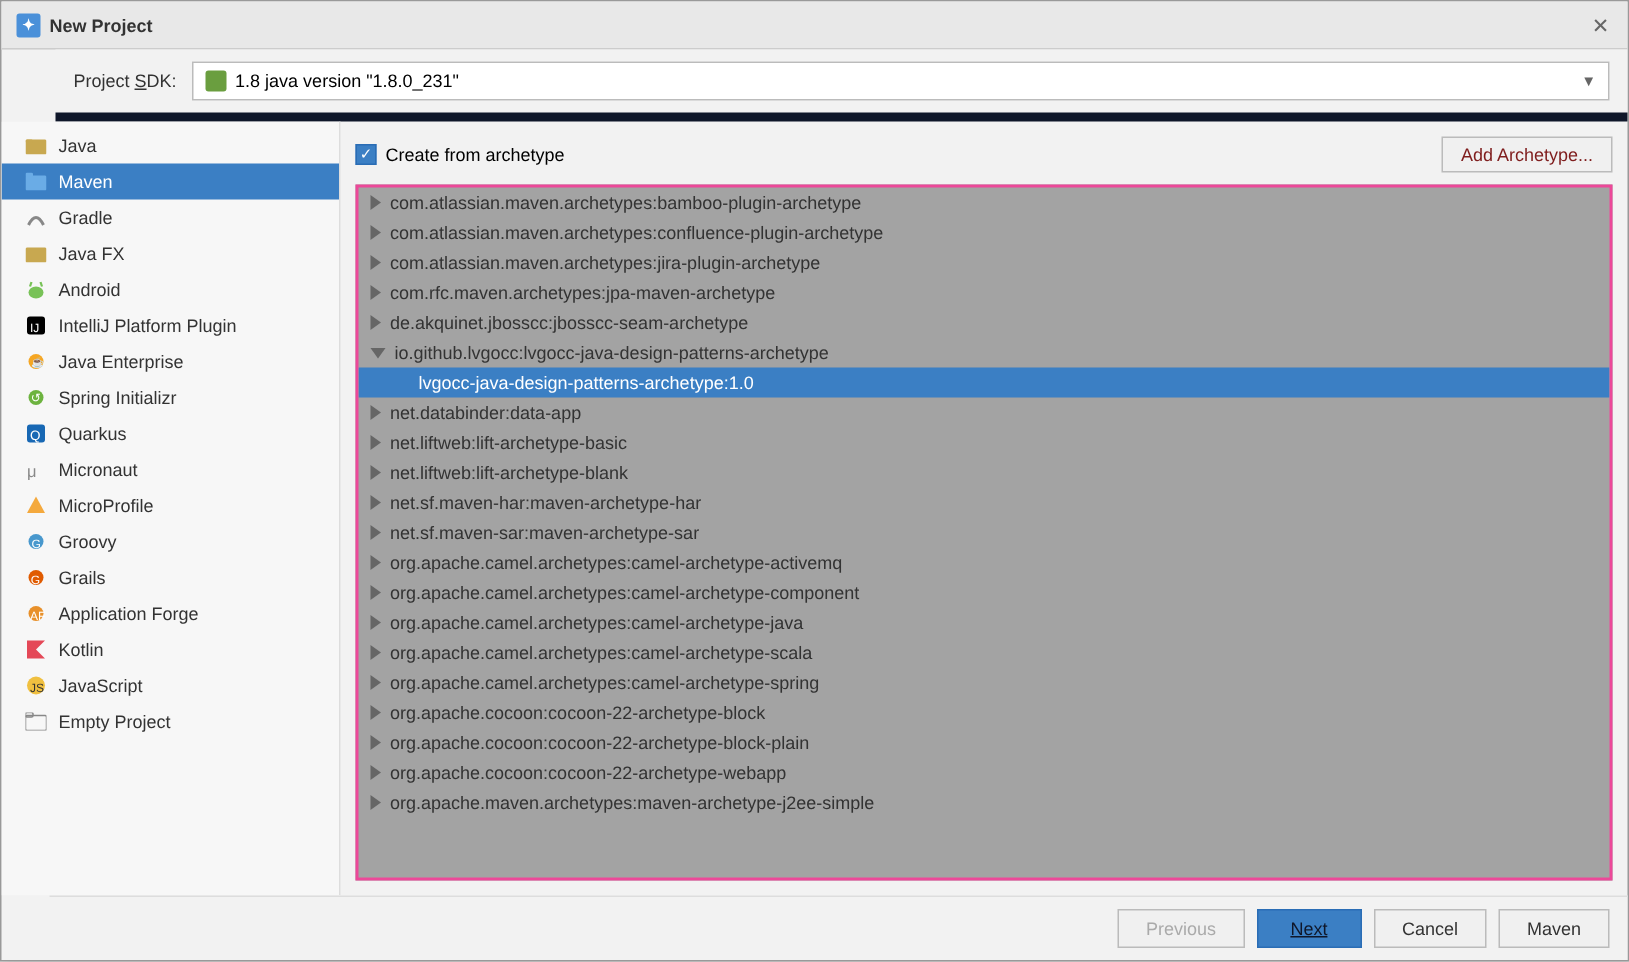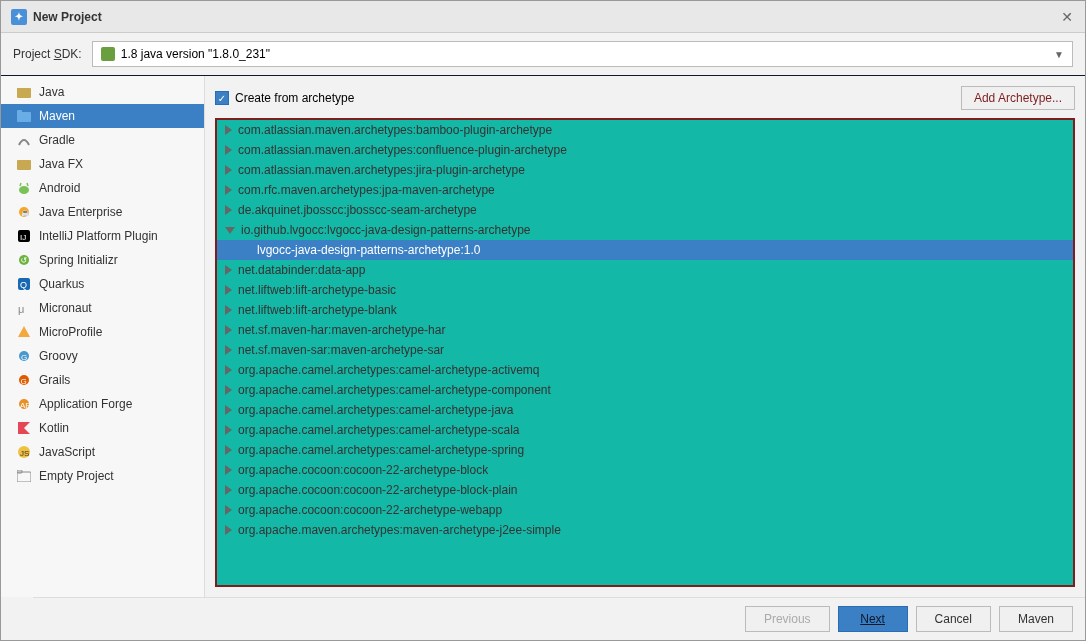--- a/index.html
+++ b/index.html
@@ -65,21 +65,22 @@
       display: flex;
       align-items: center;
       justify-content: center;
     }
     .sdk-bar {
       display: flex;
       align-items: center;
       padding: 8px 12px;
       gap: 10px;
       background: #f2f2f2;
-      border-bottom: 1px solid #0f172a;
+      border-bottom: 6px solid #0f172a;
+      margin-left: 36px;
     }
     .sdk-label {
       font-size: 12px;
       color: #333;
       white-space: nowrap;
     }
     .sdk-label u { text-decoration: underline; }
     .sdk-dropdown {
       flex: 1;
       height: 26px;
@@ -106,21 +107,21 @@
     .dropdown-arrow {
       color: #666;
       font-size: 10px;
     }
     .main-content {
       display: flex;
       flex: 1;
       overflow: hidden;
     }
     .sidebar {
-      width: 204px;
+      width: 226px;
       background: #f7f7f7;
       border-right: 1px solid #ddd;
       overflow-y: auto;
       padding: 4px 0;
     }
     .sidebar-item {
       padding: 5px 12px 5px 16px;
       cursor: pointer;
       display: flex;
       align-items: center;
@@ -173,24 +174,24 @@
     }
     .add-archetype-btn {
       padding: 4px 12px;
       border: 1px solid #bbb;
       background: #f0f0f0;
       cursor: pointer;
       font-size: 12px;
       color: #7f1d1d;
     }
     .archetype-list-container {
-      border: 2px solid #7f1d1d;
+      border: 2px solid #ec4899;
       flex: 1;
       overflow-y: auto;
-      background: #14b8a6;
+      background: #a3a3a3;
     }
     .archetype-group {
       padding: 3px 8px 3px 8px;
       display: flex;
       align-items: center;
       gap: 6px;
       cursor: pointer;
       font-size: 12px;
       color: #333;
       white-space: nowrap;
@@ -334,35 +335,35 @@
               <line x1="4" y1="2" x2="3" y2="5" stroke="#78c257" stroke-width="1.5"></line>
               <line x1="10" y1="2" x2="11" y2="5" stroke="#78c257" stroke-width="1.5"></line>
             </svg>
         </div>
         <span class="item-label">Android</span>
       </div>
 
       <div class="sidebar-item">
         <div class="sidebar-icon">
           <svg width="14" height="14" viewBox="0 0 14 14">
+              <rect x="1" y="1" width="12" height="12" rx="2" fill="#000"></rect>
+              <text x="3" y="11" font-size="8" fill="white">IJ</text>
+            </svg>
+        </div>
+        <span class="item-label">IntelliJ Platform Plugin</span>
+      </div>
+
+      <div class="sidebar-item">
+        <div class="sidebar-icon">
+          <svg width="14" height="14" viewBox="0 0 14 14">
               <circle cx="7" cy="7" r="5" fill="#f5a623" stroke="none"></circle>
               <text x="4" y="10" font-size="7" fill="white">☕</text>
             </svg>
         </div>
         <span class="item-label">Java Enterprise</span>
-      </div>
-
-      <div class="sidebar-item">
-        <div class="sidebar-icon">
-          <svg width="14" height="14" viewBox="0 0 14 14">
-              <rect x="1" y="1" width="12" height="12" rx="2" fill="#000"></rect>
-              <text x="3" y="11" font-size="8" fill="white">IJ</text>
-            </svg>
-        </div>
-        <span class="item-label">IntelliJ Platform Plugin</span>
       </div>
 
       <div class="sidebar-item">
         <div class="sidebar-icon">
           <svg width="14" height="14" viewBox="0 0 14 14">
               <circle cx="7" cy="7" r="5" fill="#6db33f"></circle>
               <text x="3.5" y="10" font-size="8" fill="white">↺</text>
             </svg>
         </div>
         <span class="item-label">Spring Initializr</span>

